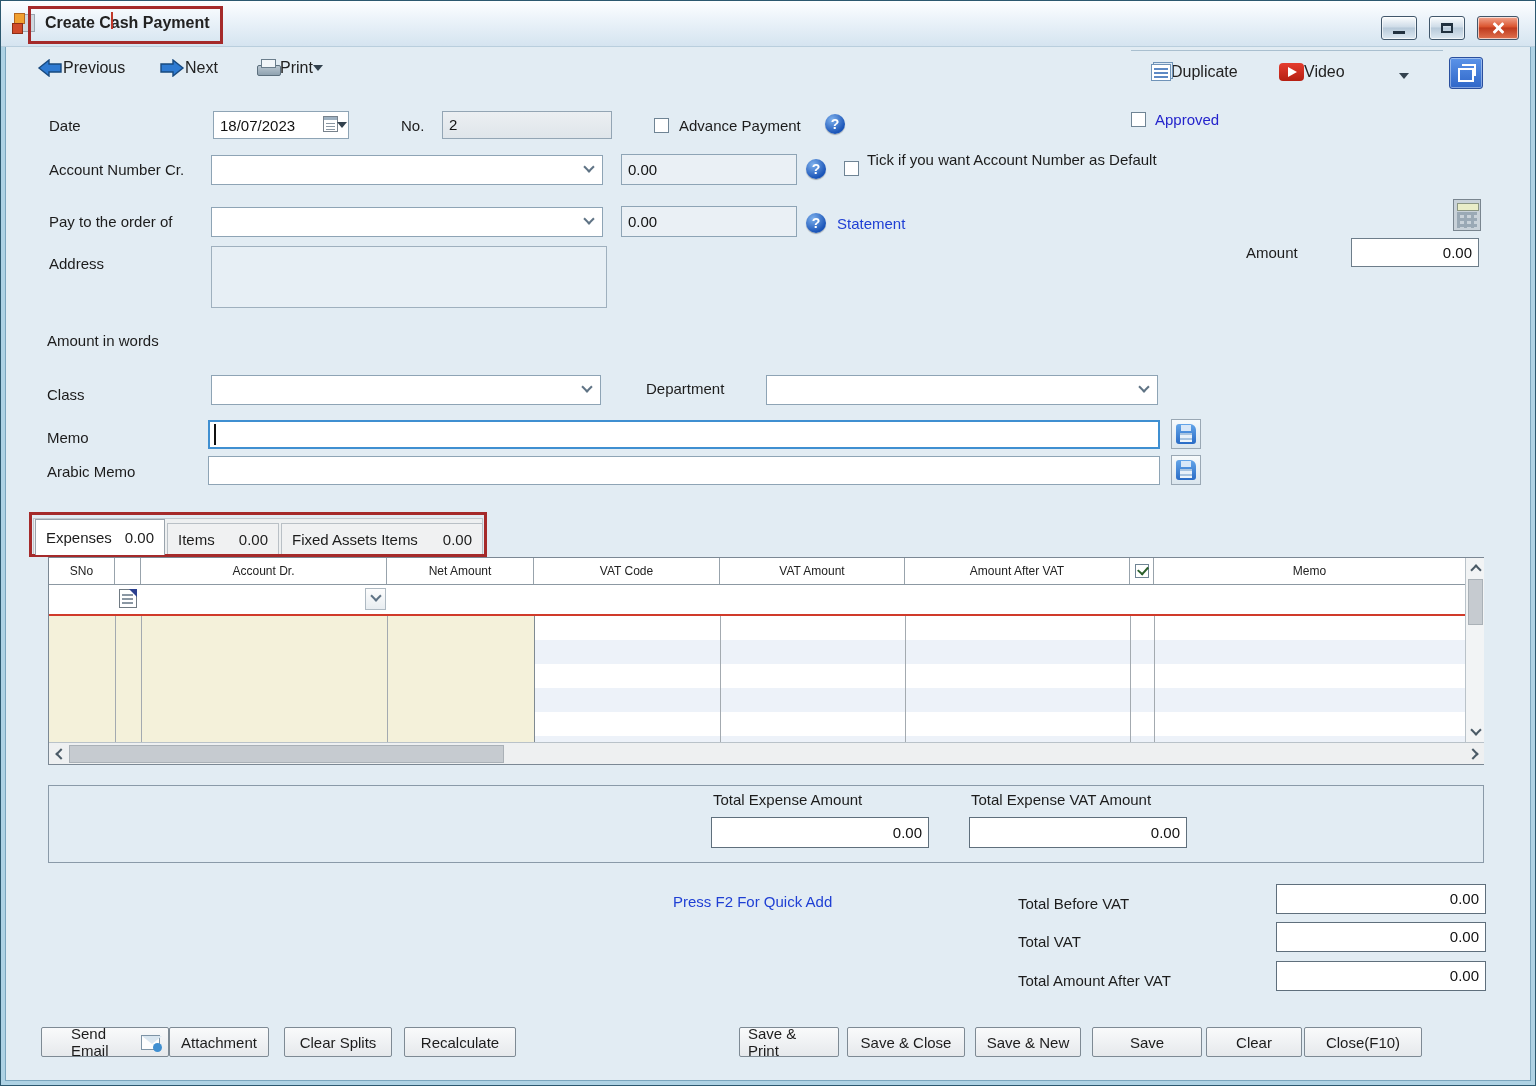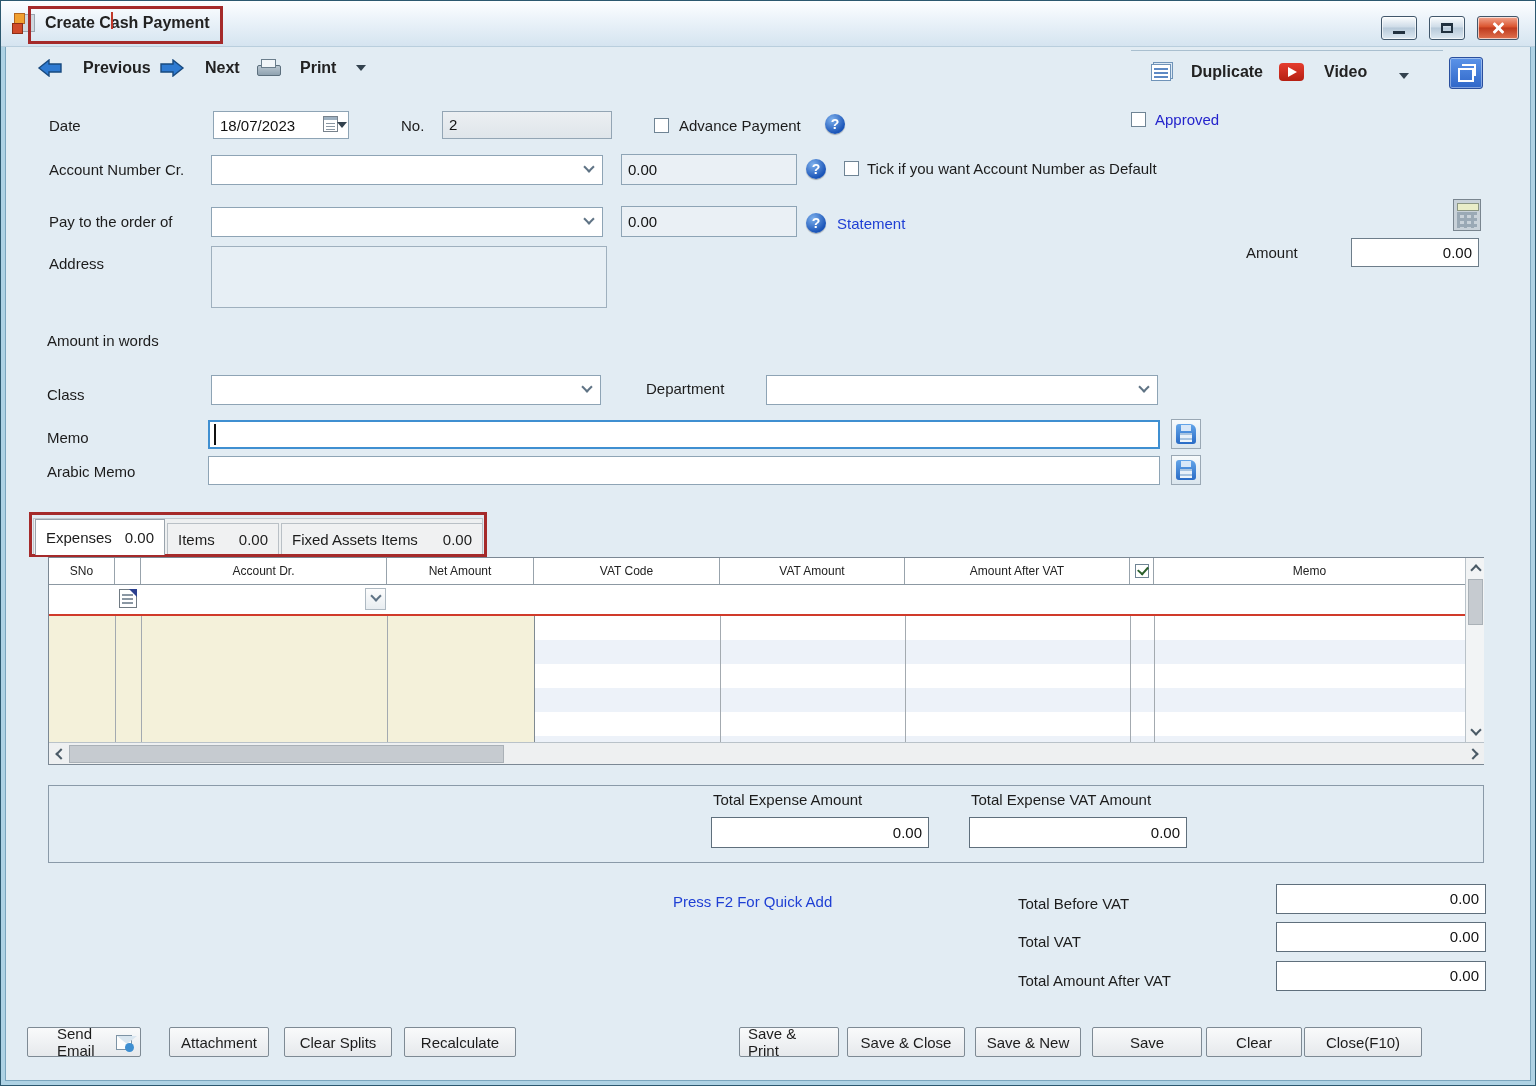--- a/index.html
+++ b/index.html
@@ -47,21 +47,21 @@
     background:linear-gradient(#fbfdfe,#cfdce8 45%,#b7c9d9 50%,#dde9f2);
     box-shadow:inset 0 0 0 1px rgba(255,255,255,.65);display:flex;align-items:center;justify-content:center;}
   #btn-min{left:1380px;width:36px;} #btn-max{left:1428px;width:36px;} 
   #btn-close{left:1476px;width:42px;background:linear-gradient(#f2a68f,#da532e 45%,#bf3a1d 50%,#e0714f);}
   .glyph-min{width:12px;height:3px;background:#21313f;margin-top:8px;}
   .glyph-max{width:12px;height:10px;border:2px solid #21313f;border-top-width:3px;background:transparent;}
   .glyph-x{position:relative;width:14px;height:14px;}
   .glyph-x::before,.glyph-x::after{content:"";position:absolute;left:6px;top:0;width:3px;height:14px;background:#fff;border-radius:1px;}
   .glyph-x::before{transform:rotate(45deg);} .glyph-x::after{transform:rotate(-45deg);}
   
-  .toolbtn{position:absolute;top:58px;display:flex;align-items:center;gap:20px;font-size:16px;color:#222;cursor:default;font-weight:bold;}
+  .toolbtn{position:absolute;top:58px;display:flex;align-items:center;gap:0;font-size:16px;color:#222;cursor:default;}
   .arrow-ico{width:26px;height:18px;}
   #divider-right{position:absolute;left:1130px;top:49px;width:312px;height:1px;background:#a9bfcf;}
   #dup-icon{width:20px;height:17px;background:#fff;border:1px solid #6f93b8;position:relative;box-shadow:2px -2px 0 -1px #dce9f5,2px -2px 0 0 #6f93b8;}
   #dup-icon::before{content:"";position:absolute;left:2px;top:3px;width:14px;height:2px;background:#5d89c4;box-shadow:0 4px 0 0 #5d89c4,0 8px 0 0 #5d89c4;}
   #video-icon{width:25px;height:18px;background:linear-gradient(#e53c2e,#b51f12);border-radius:4px;position:relative;}
   #video-icon::after{content:"";position:absolute;left:9px;top:4px;border-left:9px solid #fff;border-top:5px solid transparent;border-bottom:5px solid transparent;}
   #printer-icon{width:24px;height:18px;position:relative;}
   #printer-icon::before{content:"";position:absolute;left:1px;top:6px;width:22px;height:9px;background:linear-gradient(#b9c6d0,#8fa2b0);border:1px solid #5c6f7d;border-radius:2px;}
   #printer-icon::after{content:"";position:absolute;left:5px;top:0px;width:13px;height:7px;background:#f2f6f9;border:1px solid #6b7e8c;}
   #window-blue-btn{position:absolute;left:1448px;top:56px;width:34px;height:32px;border:1px solid #2a4f9e;border-radius:3px;
@@ -136,21 +136,21 @@
   #exp-amt-input{left:710px;top:816px;width:218px;height:31px;border-color:#5f6f7c;}
   #exp-vat-input{left:968px;top:816px;width:218px;height:31px;border-color:#5f6f7c;}
   
   #posting-method{position:absolute;left:42px;top:878px;font-family:"Liberation Serif",serif;font-size:22px;color:#e41e1e;}
   #quickadd{position:absolute;left:672px;top:892px;font-size:15px;color:#1f3fd4;}
   .total-input{position:absolute;left:1275px;width:210px;height:30px;border-color:#5f6f7c;}
   #tot1{top:883px;} #tot2{top:921px;} #tot3{top:960px;}
   .btn{position:absolute;top:1026px;height:30px;border:1px solid #7e8a94;border-radius:2px;
     background:linear-gradient(#f9fafb,#e6e9ec);font-family:"Liberation Sans",sans-serif;font-size:15px;color:#1c1c1c;
     display:flex;align-items:center;justify-content:center;gap:6px;padding:0 8px;}
-  #btn-sendemail{left:26px;width:114px;padding-left:29px;} #btn-attachment{left:168px;width:100px;}
+  #btn-sendemail{left:40px;width:128px;padding-left:29px;} #btn-attachment{left:168px;width:100px;}
   #btn-clearsplits{left:283px;width:108px;} #btn-recalc{left:403px;width:112px;}
   #btn-saveprint{left:738px;width:100px;} #btn-saveclose{left:846px;width:118px;}
   #btn-savenew{left:974px;width:106px;} #btn-save{left:1091px;width:110px;}
   #btn-clear{left:1205px;width:96px;} #btn-closef10{left:1303px;width:118px;}
   #env-icon{width:22px;height:15px;background:#fdfdfd;border:1px solid #7d93a5;position:relative;}
   #env-icon::before{content:"";position:absolute;left:0;top:0;border-left:10px solid transparent;border-right:10px solid transparent;border-top:8px solid #d9e6f0;}
   #env-icon::after{content:"";position:absolute;right:-3px;bottom:-3px;width:9px;height:9px;border-radius:50%;background:#3f8fd1;}
 </style>
 </head>
 <body>
@@ -217,21 +217,21 @@
   <div class="lbl" style="left:1154px;top:110px;color:#2424cc;">Approved</div>
 
   <div class="lbl" style="left:48px;top:160px;">Account Number Cr.</div>
   <div class="combo" id="anc-combo">
     <span></span>
     <span class="chev"></span>
   </div>
   <div class="input amountbox" id="anc-amount"><span>0.00</span></div>
   <div class="help" style="left:805px;top:158px;">?</div>
   <div class="checkbox" style="left:843px;top:160px;"></div>
-  <div class="lbl" style="left:866px;top:159px;">Tick if you want Account Number as Default</div>
+  <div class="lbl" style="left:866px;top:150px;">Tick if you want Account Number as Default</div>
 
   <div class="lbl" style="left:48px;top:212px;">Pay to the order of</div>
   <div class="combo" id="payto-combo">
     <span></span>
     <span class="chev"></span>
   </div>
   <div class="input amountbox" id="payto-amount"><span>0.00</span></div>
   <div class="help" style="left:805px;top:212px;">?</div>
   <div class="lbl bluelink" style="left:836px;top:214px;">Statement</div>
   <div id="calc-icon"></div>

